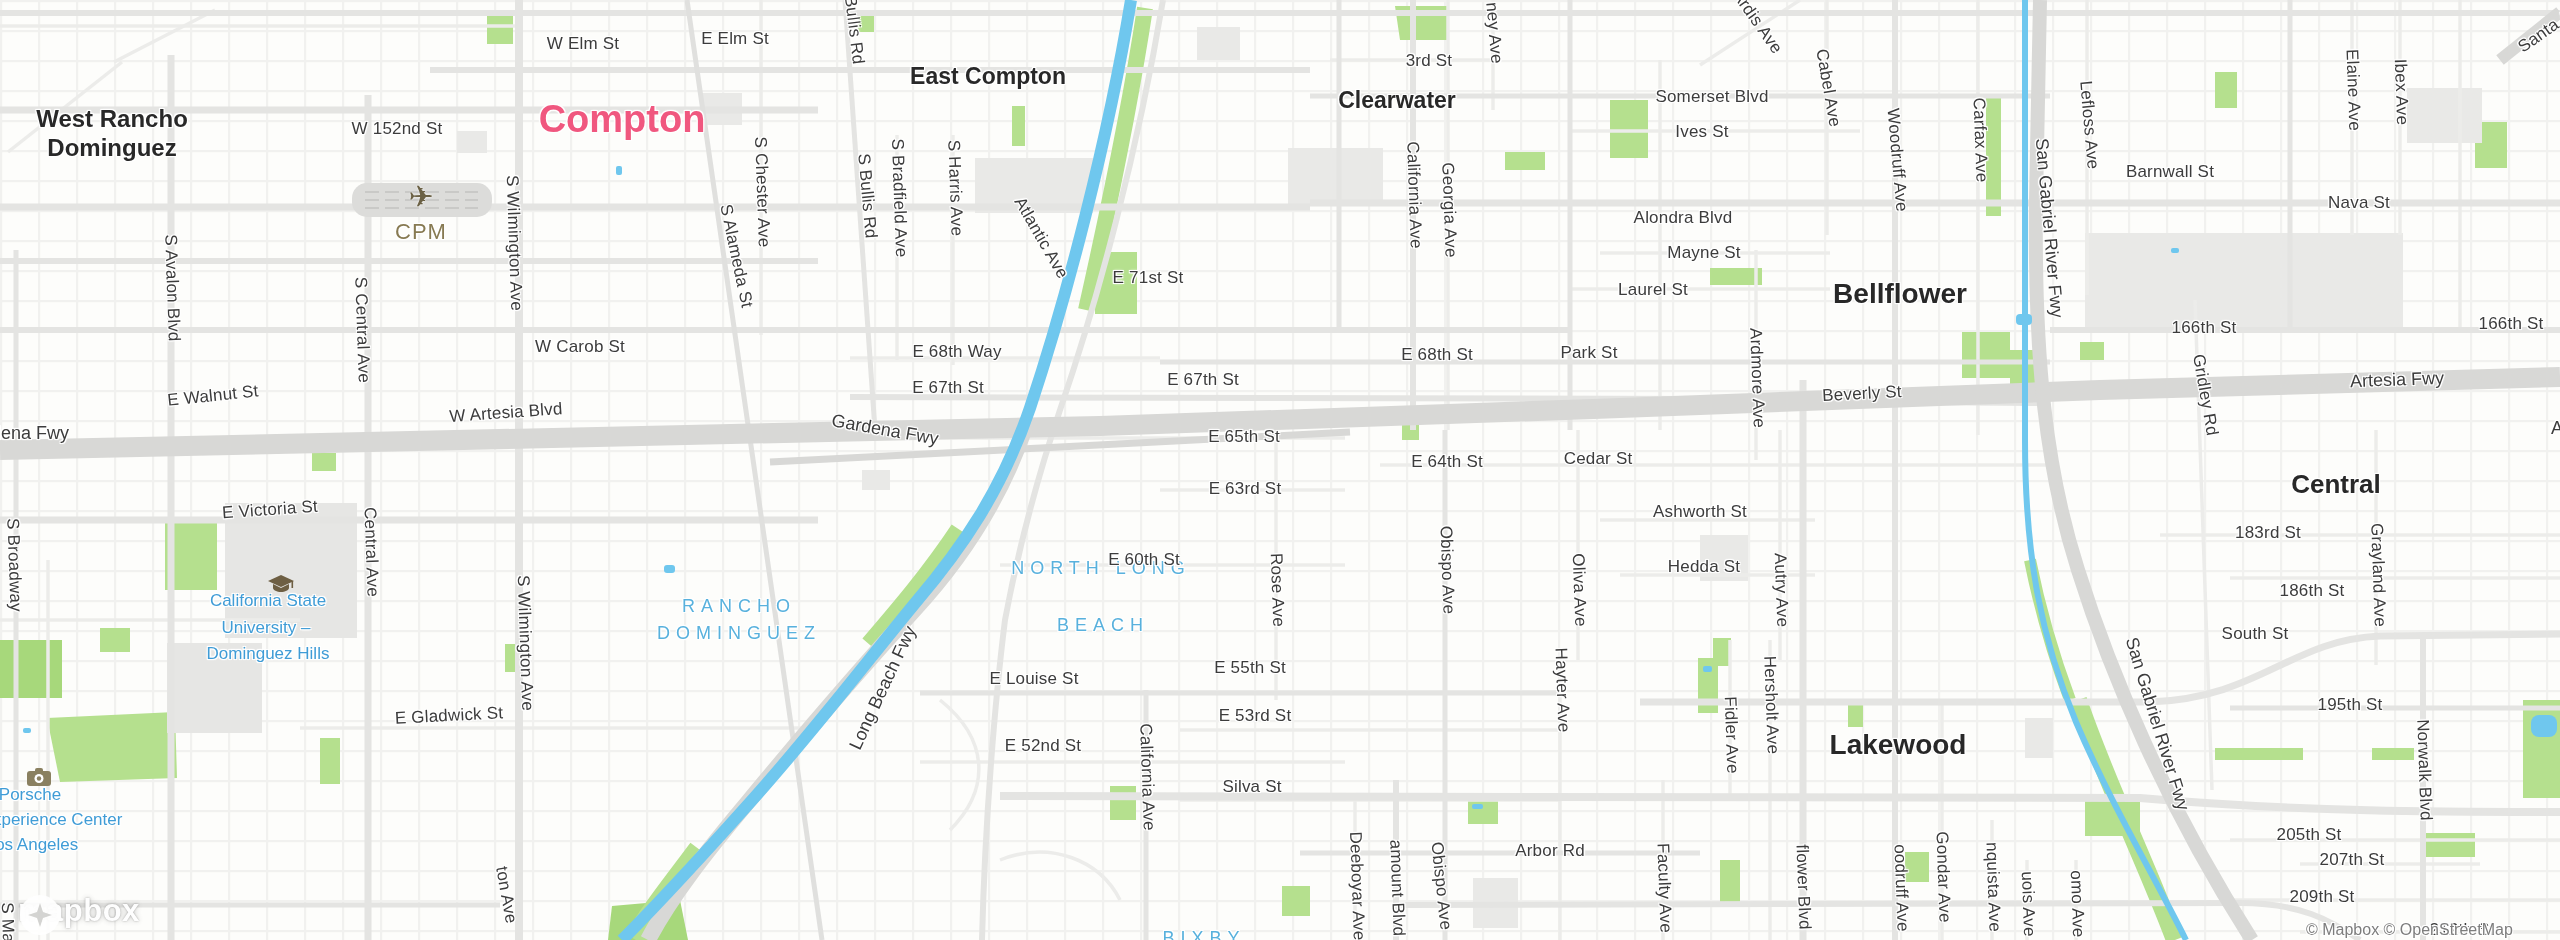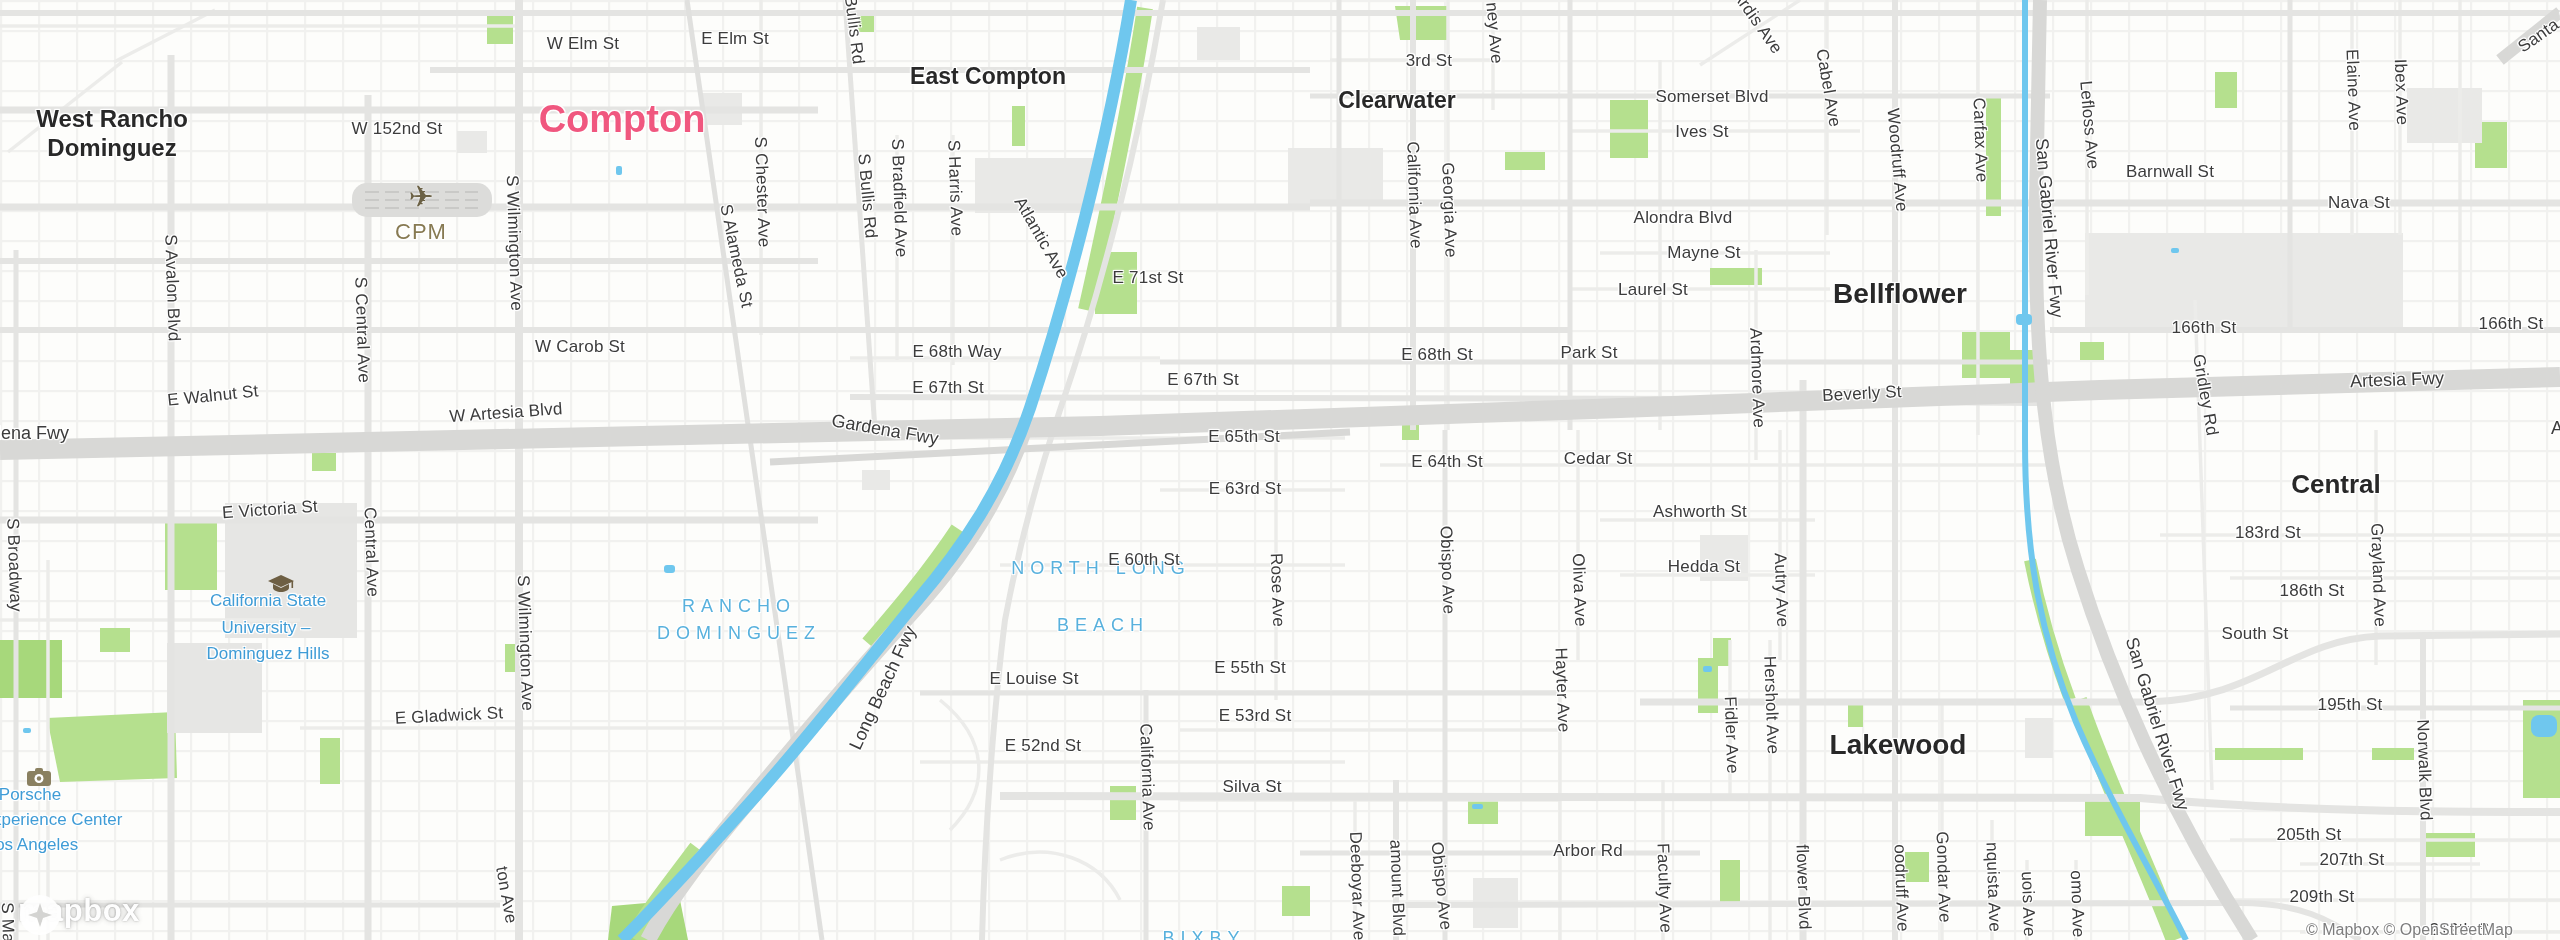--- a/index.html
+++ b/index.html
@@ -293,21 +293,21 @@
       <div class="lbl street" style="left: 1562px; top: 690px; --r: 88deg;">Hayter Ave</div>
       <div class="lbl street" style="left: 1731px; top: 735px; --r: 88deg;">Fidler Ave</div>
       <div class="lbl street" style="left: 1771px; top: 705px; --r: 88deg;">Hersholt Ave</div>
       <div class="lbl street" style="left: 1664px; top: 888px; --r: 88deg;">Faculty Ave</div>
       <div class="lbl street" style="left: 1803px; top: 887px; --r: 88deg;">flower Blvd</div>
       <div class="lbl street" style="left: 1901px; top: 888px; --r: 88deg;">oodruff Ave</div>
       <div class="lbl street" style="left: 1943px; top: 877px; --r: 88deg;">Gondar Ave</div>
       <div class="lbl street" style="left: 1993px; top: 887px; --r: 88deg;">nquista Ave</div>
       <div class="lbl street" style="left: 2028px; top: 904px; --r: 88deg;">uois Ave</div>
       <div class="lbl street" style="left: 2077px; top: 904px; --r: 88deg;">omo Ave</div>
-      <div class="lbl street" style="left: 1588px; top: 851px;">Arbor Rd</div>
+      <div class="lbl street" style="left: 1550px; top: 851px;">Arbor Rd</div>
       <div class="lbl street" style="left: 1357px; top: 886px; --r: 88deg;">Deeboyar Ave</div>
       <div class="lbl street" style="left: 1397px; top: 888px; --r: 88deg;">amount Blvd</div>
       <div class="lbl street" style="left: 1441px; top: 886px; --r: 84deg;">Obispo Ave</div>
       <div class="lbl street" style="left: 270px; top: 510px; --r: -4deg;">E Victoria St</div>
       <div class="lbl street" style="left: 449px; top: 716px; --r: -3deg;">E Gladwick St</div>
       <div class="lbl street" style="left: 1712px; top: 97px;">Somerset Blvd</div>
       <div class="lbl street" style="left: 1702px; top: 132px;">Ives St</div>
       <div class="lbl street" style="left: 1429px; top: 61px;">3rd St</div>
       <div class="lbl street" style="left: 1494px; top: 33px; --r: 85deg;">ney Ave</div>
       <div class="lbl street" style="left: 1414px; top: 195px; --r: 88deg;">California Ave</div>

